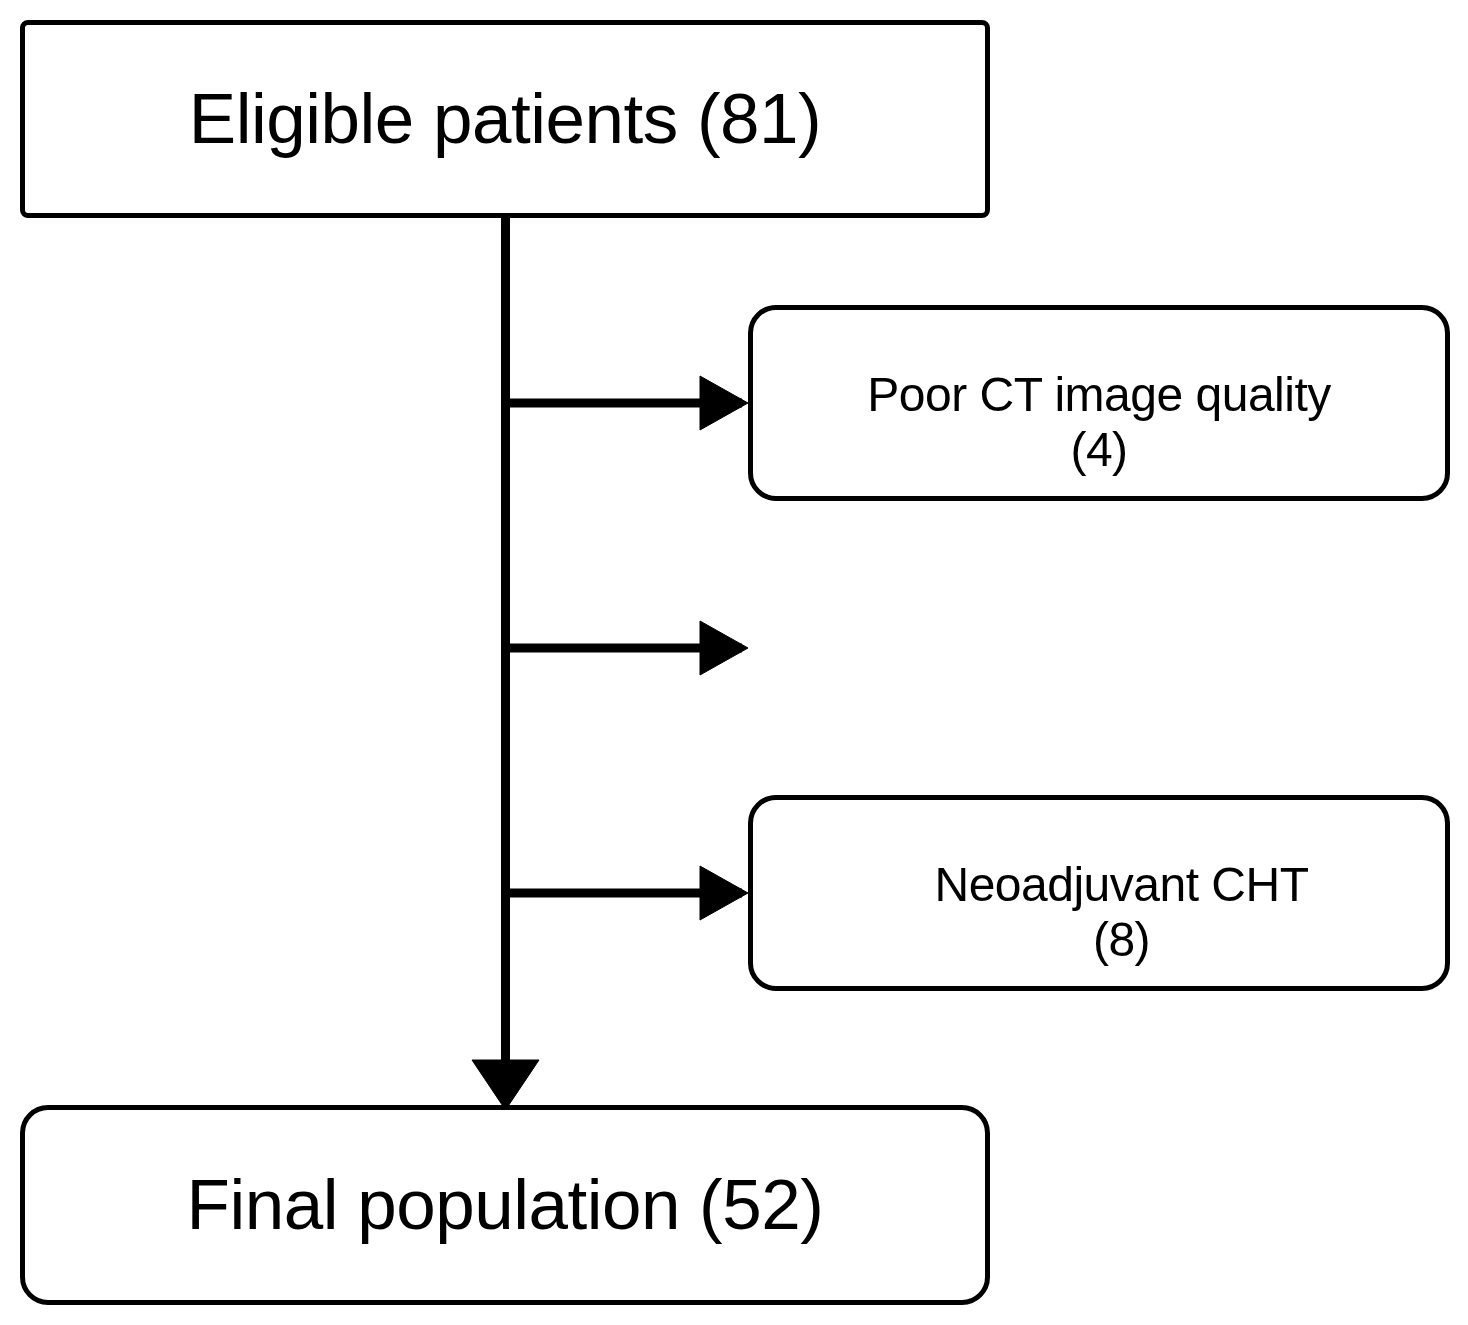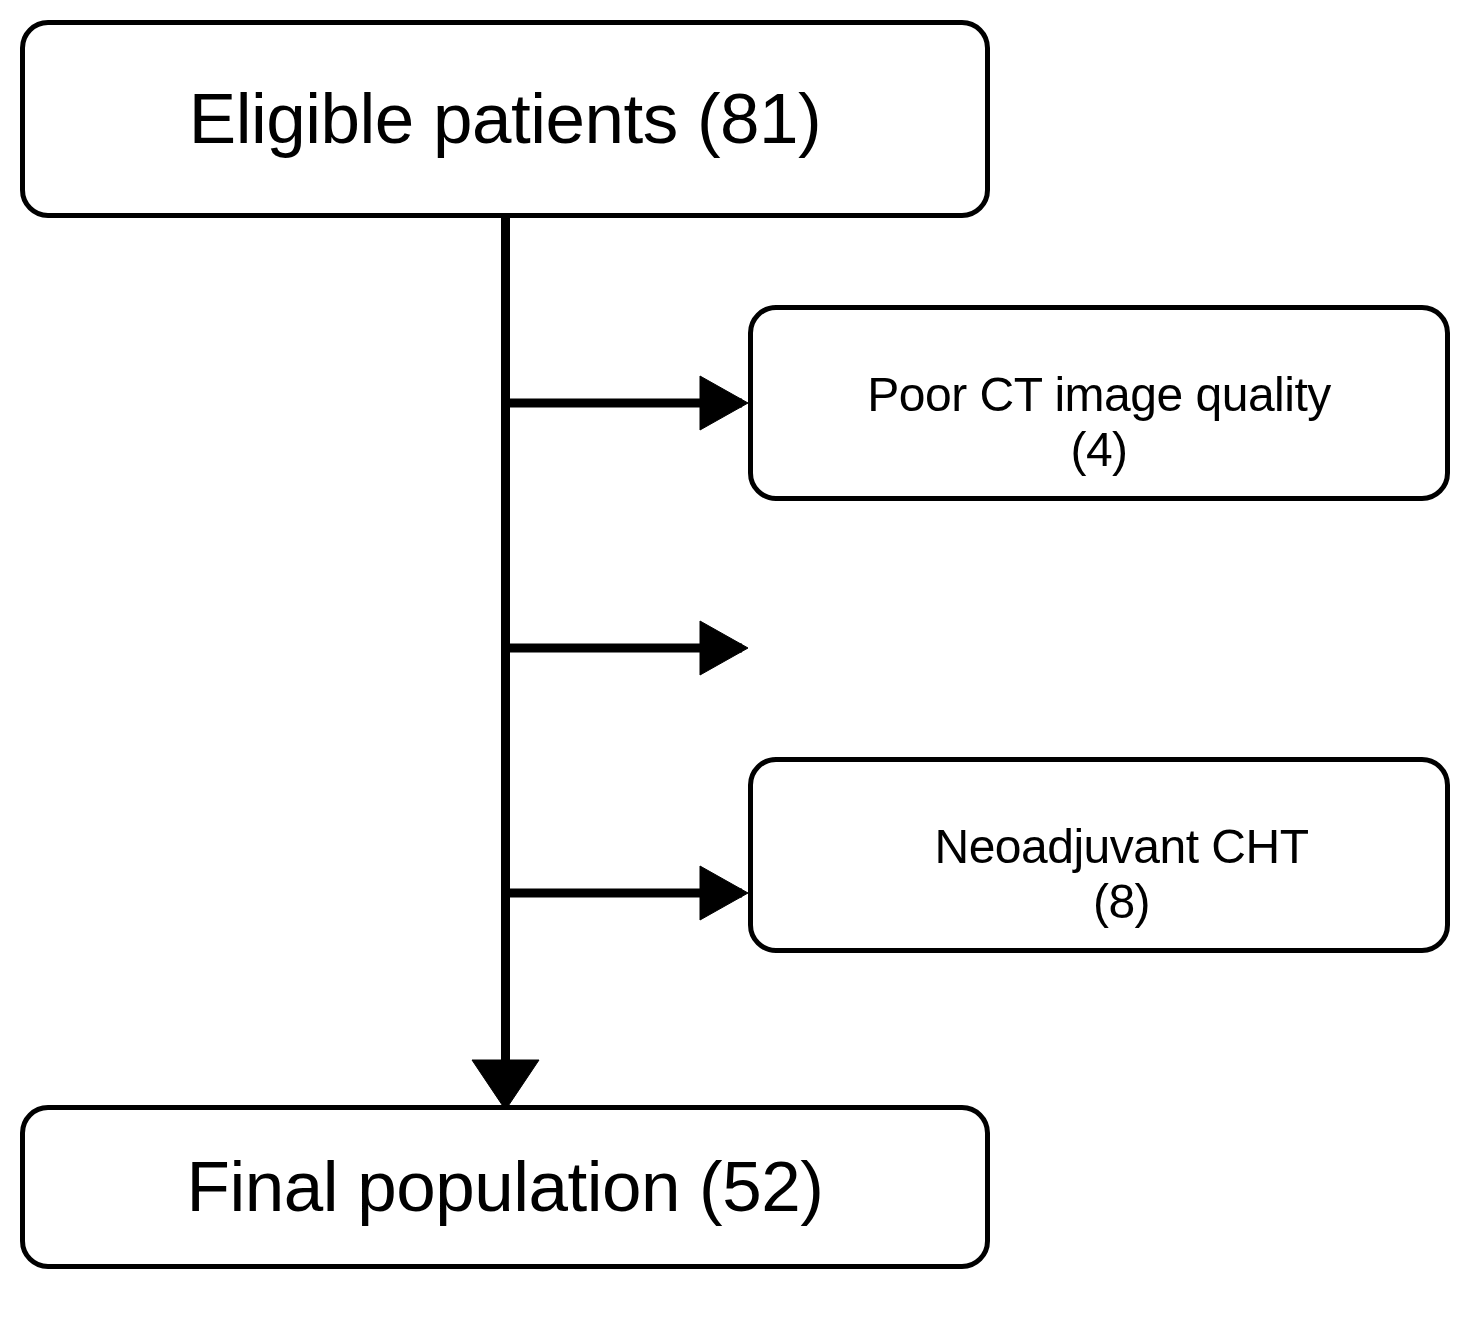--- a/index.html
+++ b/index.html
@@ -44,40 +44,41 @@
     letter-spacing: -0.5px;
     white-space: pre-line;
     padding: 0 12px;
   }
   
   #node-eligible {
     left: 20px;
     top: 20px;
     width: 970px;
     height: 198px;
+    border-radius: 8px;
   }
   #node-final {
     left: 20px;
     top: 1105px;
     width: 970px;
-    height: 164px;
+    height: 200px;
   }
   #node-eligible .node-label,
   #node-final .node-label {
     font-size: 71px;
   }
   
   .exclusion-box {
     left: 748px;
     width: 702px;
     height: 196px;
   }
   #node-exclusion-0 { top: 305px; }
   #node-exclusion-1 { top: 550px; }
-  #node-exclusion-2 { top: 757px; padding-left: 45px; }
+  #node-exclusion-2 { top: 795px; padding-left: 45px; }
   .exclusion-box .node-label {
     font-size: 48px;
     margin-top: 40px;
   }
 </style>
 </head>
 <body>
 
 <div id="flow-root">
 

